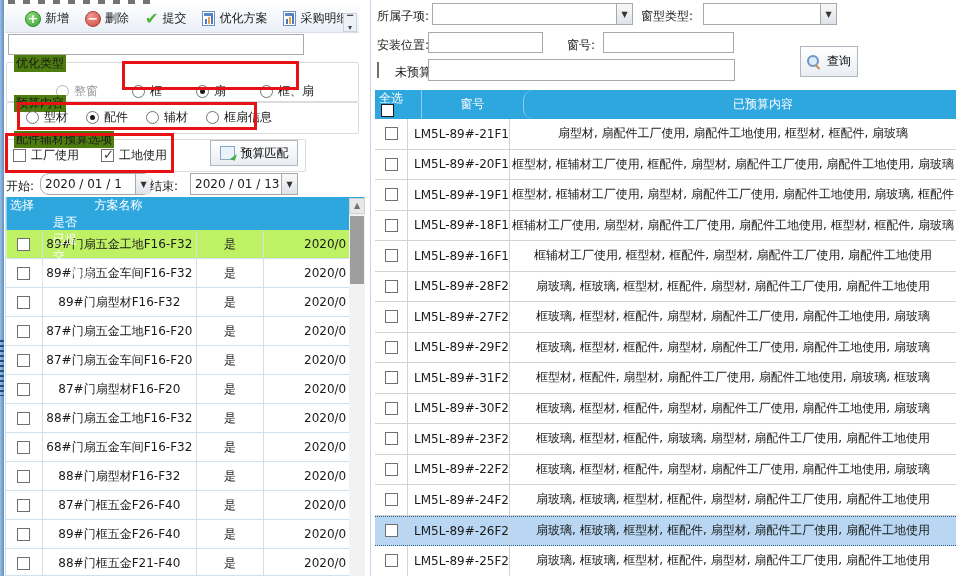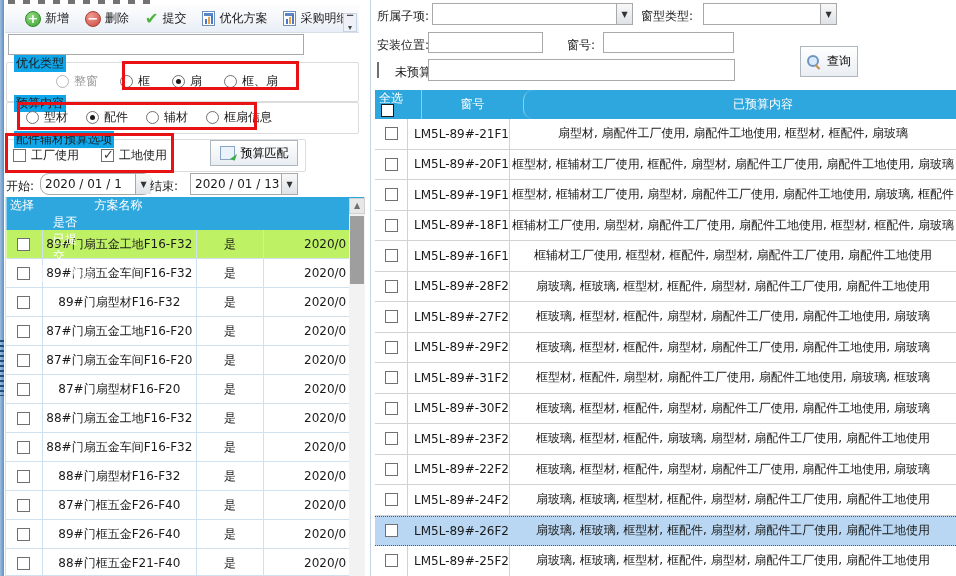--- a/index.html
+++ b/index.html
@@ -32,21 +32,21 @@
   .overflow-btn { left:343px; top:13px; width:14px; height:19px; background:#eef2f8; border:1px solid #c9d4e2;
     text-align:center; font-size:8px; color:#444; line-height:8px; padding-top:2px; }
   
   .txt { border:1px solid #a9a9a9; background:#fff; height:21px; font:inherit; padding:0 3px; }
   .combo { border:1px solid #a9a9a9; background:#fff; height:22px; display:flex; align-items:center; }
   .combo .val { flex:1; padding:0 4px; white-space:nowrap; overflow:hidden; }
   .combo .btn { width:16px; height:100%; background:linear-gradient(#f8f8f8,#dfe3e8); border-left:1px solid #a9a9a9;
     display:flex; align-items:center; justify-content:center; font-size:8px; color:#333; }
   
   .gbox { border:1px solid #dcdcdc; border-radius:2px; }
-  .glabel { background:#0ea5e9; padding:0 2px; white-space:nowrap; }
+  .glabel { background:#4d7c0f; padding:0 2px; white-space:nowrap; }
   .redbox { border:3px solid #e81113; z-index:30; pointer-events:none; }
   
   .opt { display:flex; align-items:center; gap:5px; white-space:nowrap; }
   .radio { width:13px; height:13px; border:1px solid #707070; border-radius:50%; background:#fff; position:relative; flex:none; }
   .radio.on:after { content:""; position:absolute; left:3px; top:3px; width:5px; height:5px; border-radius:50%; background:#1a1a1a; }
   .radio.dis { border-color:#b5b5b5; }
   .opt.dis { color:#9a9a9a; }
   .cb { width:13px; height:13px; border:1px solid #707070; background:#fff; position:relative; flex:none; }
   .cb.on:after { content:"\2713"; position:absolute; left:1px; top:-3px; font-size:13px; font-weight:bold; color:#3a3a3a; }
   .push { border:1px solid #aeb6bf; background:linear-gradient(#ffffff,#e9edf2); display:flex; align-items:center;
@@ -129,21 +129,21 @@
       </div>
     </div>
 </div>
 <div class="abs overflow-btn">▔<br>▾</div>
 
 <input class="abs txt" style="left: 8px; top: 34px; width: 296px; height: 21px;" value="">
 
 
 <div class="abs gbox" style="left:6px;top:62px;width:353px;height:40px;"></div>
 <div class="abs glabel" style="left:14px;top:55px;">优化类型</div>
-<div class="abs" id="optimize-type-options" style="left:56px;top:73px;width:300px;display:flex;gap:22px;font-family:Liberation Mono, monospace;">
+<div class="abs" id="optimize-type-options" style="left:56px;top:83px;width:300px;display:flex;gap:34px;font-family:Liberation Mono, monospace;">
     <div class="opt dis">
       <span class="radio dis"></span>
       <span>整窗</span>
     </div>
     <div class="opt">
       <span class="radio"></span>
       <span>框</span>
     </div>
     <div class="opt">
       <span class="radio on"></span>
@@ -276,21 +276,21 @@
           <span class="cb"></span>
         </div>
         <div class="cell c-name">88#门扇五金工地F16-F32</div>
         <div class="cell c-sub">是</div>
         <div class="cell c-start">2020/0</div>
       </div>
       <div class="row lrow">
         <div class="cell c-sel">
           <span class="cb"></span>
         </div>
-        <div class="cell c-name">88#门扇五金车间F16-F32</div>
+        <div class="cell c-name">68#门扇五金车间F16-F32</div>
         <div class="cell c-sub">是</div>
         <div class="cell c-start">2020/0</div>
       </div>
       <div class="row lrow">
         <div class="cell c-sel">
           <span class="cb"></span>
         </div>
         <div class="cell c-name">88#门扇型材F16-F32</div>
         <div class="cell c-sub">是</div>
         <div class="cell c-start">2020/0</div>

